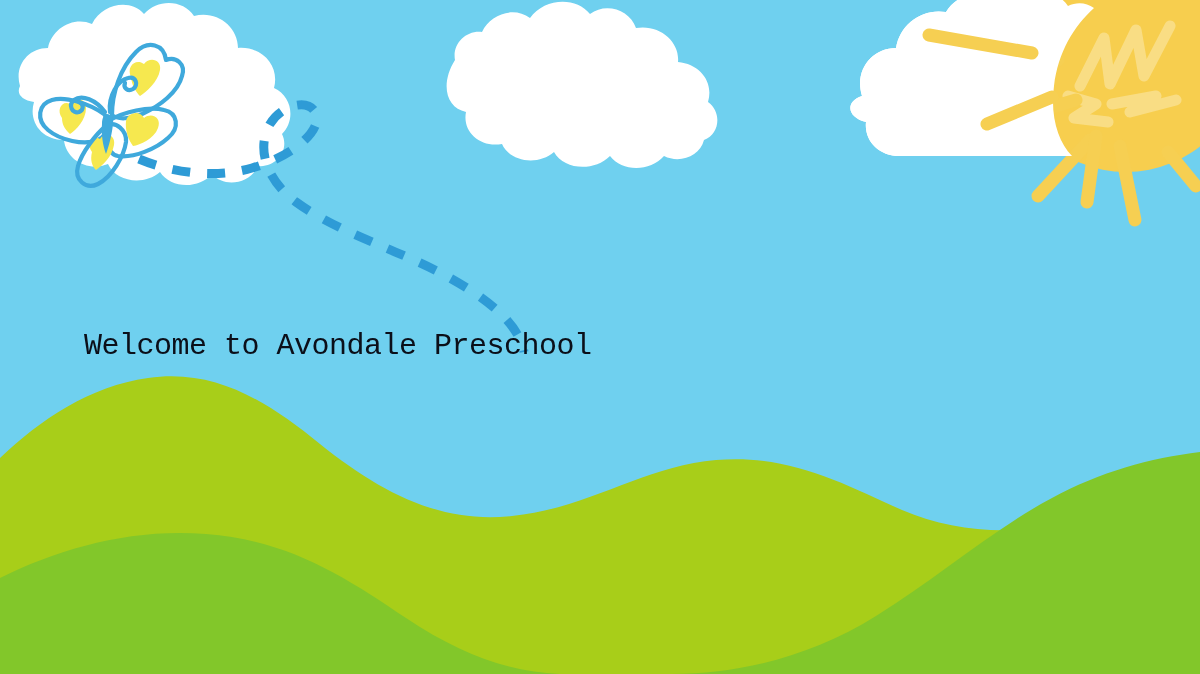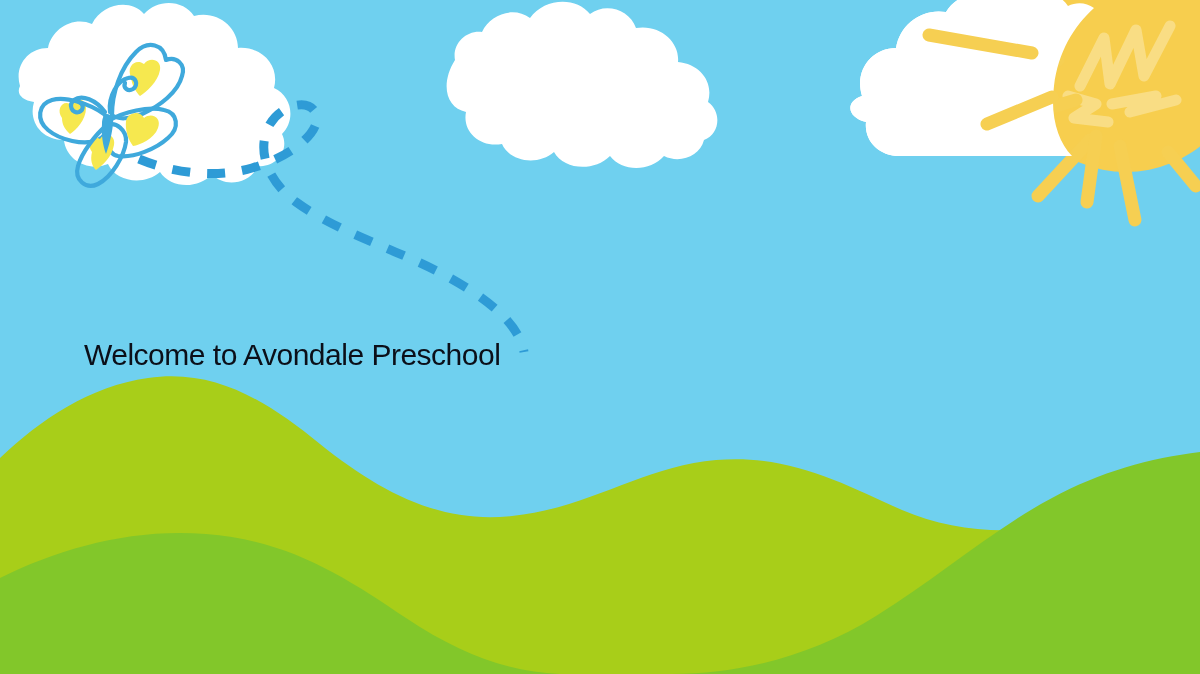--- a/index.html
+++ b/index.html
@@ -30,24 +30,24 @@
     position: absolute;
     left: 0;
     top: 0;
     width: 1200px;
     height: 674px;
     pointer-events: none;
   }
   #slide-title {
     position: absolute;
     left: 84px;
-    top: 312px;
+    top: 303px;
     width: 1080px;
     margin: 0;
-    font-family: Liberation Sans, sans-serif;
+    font-family: Liberation Mono, monospace;
     font-weight: 400;
     font-size: 72px;
     line-height: 86px;
     letter-spacing: -0.5px;
     color: #0B0F19;
     white-space: nowrap;
   }
 </style>
 </head>
 <body>

